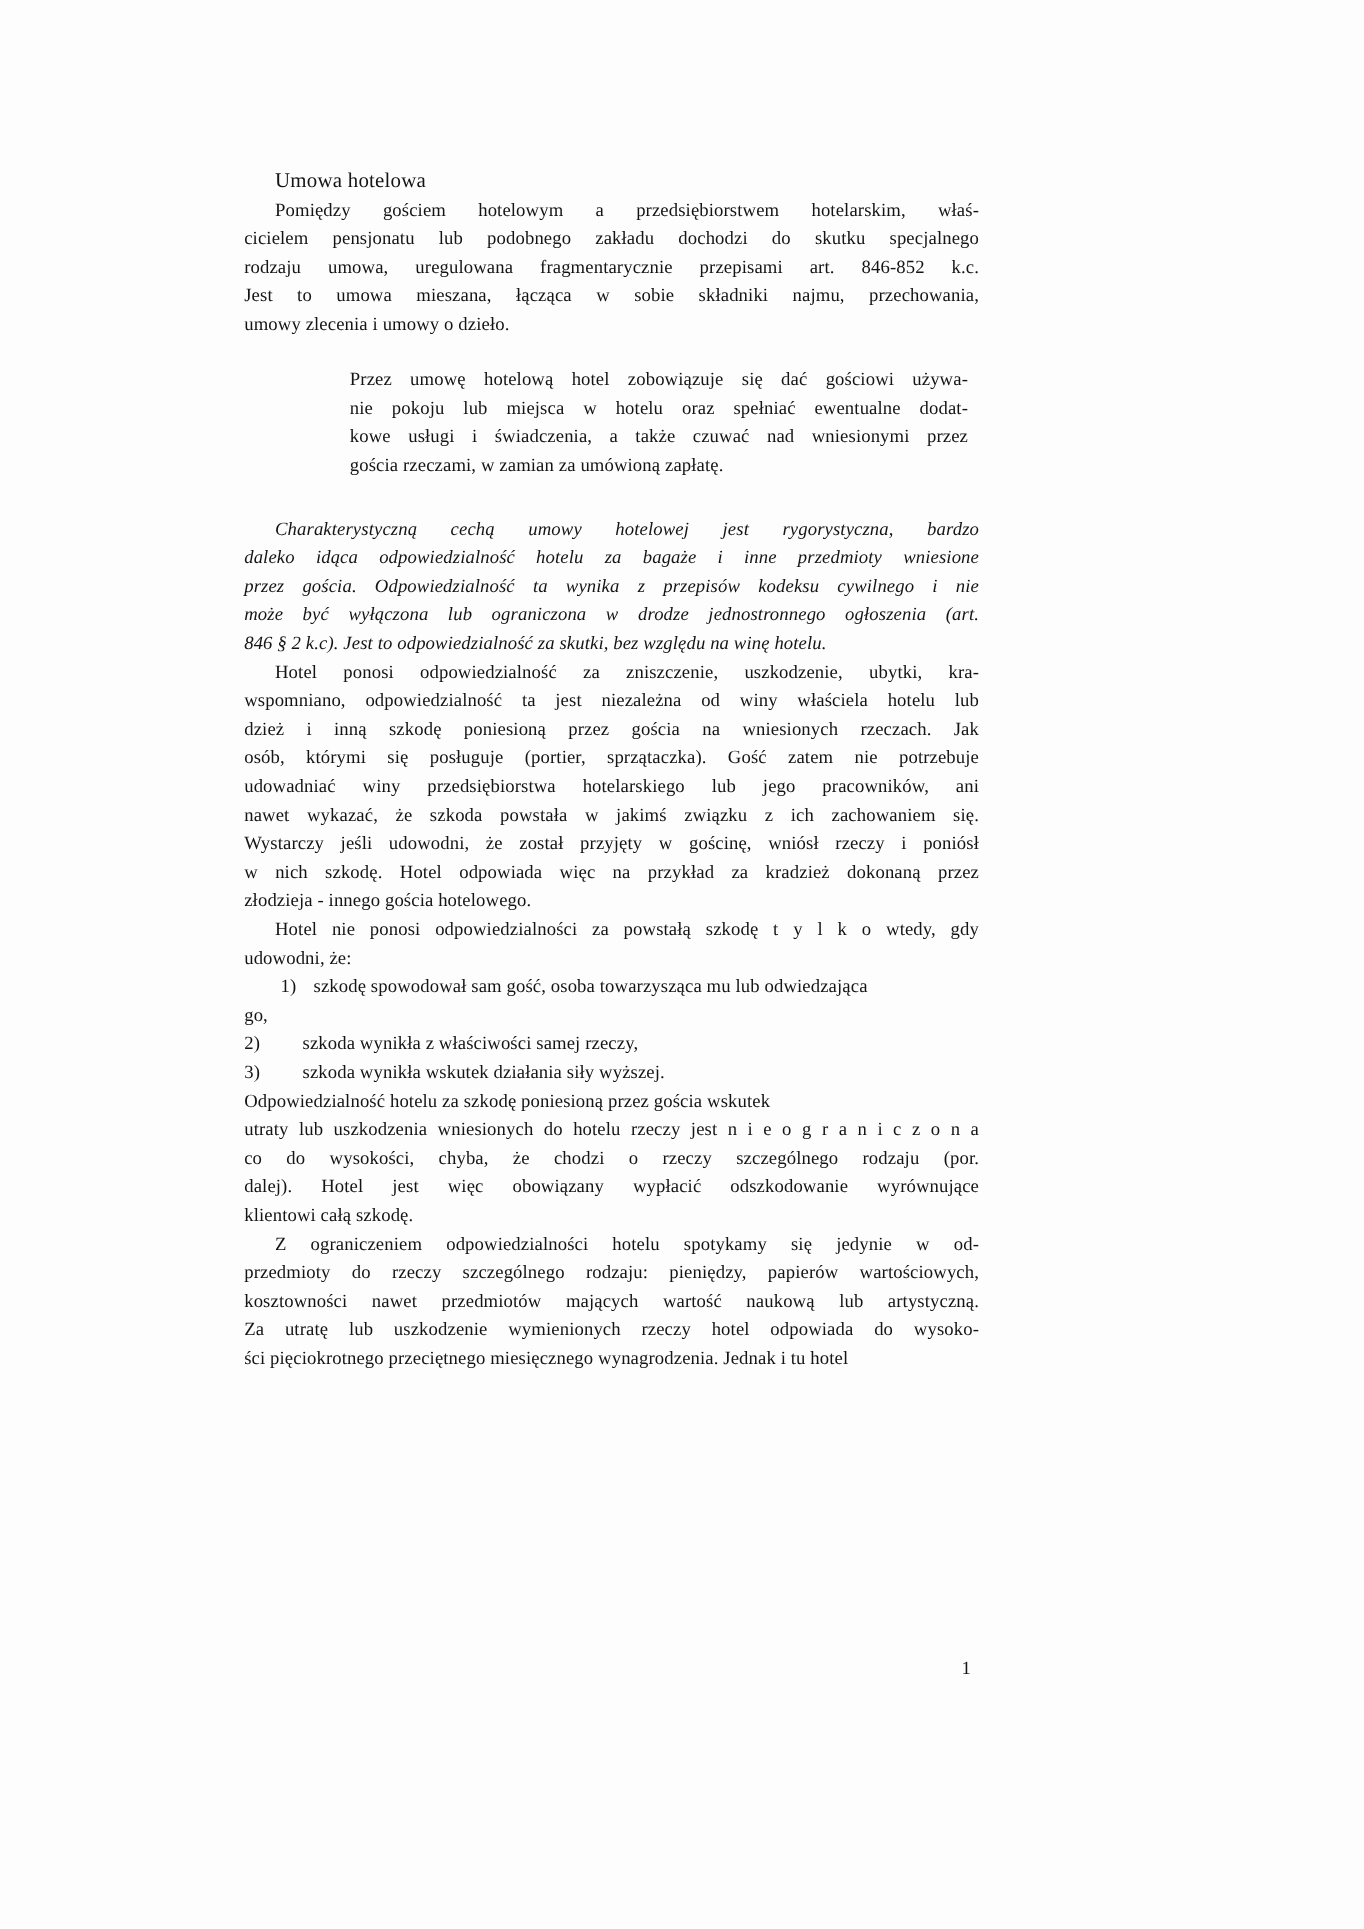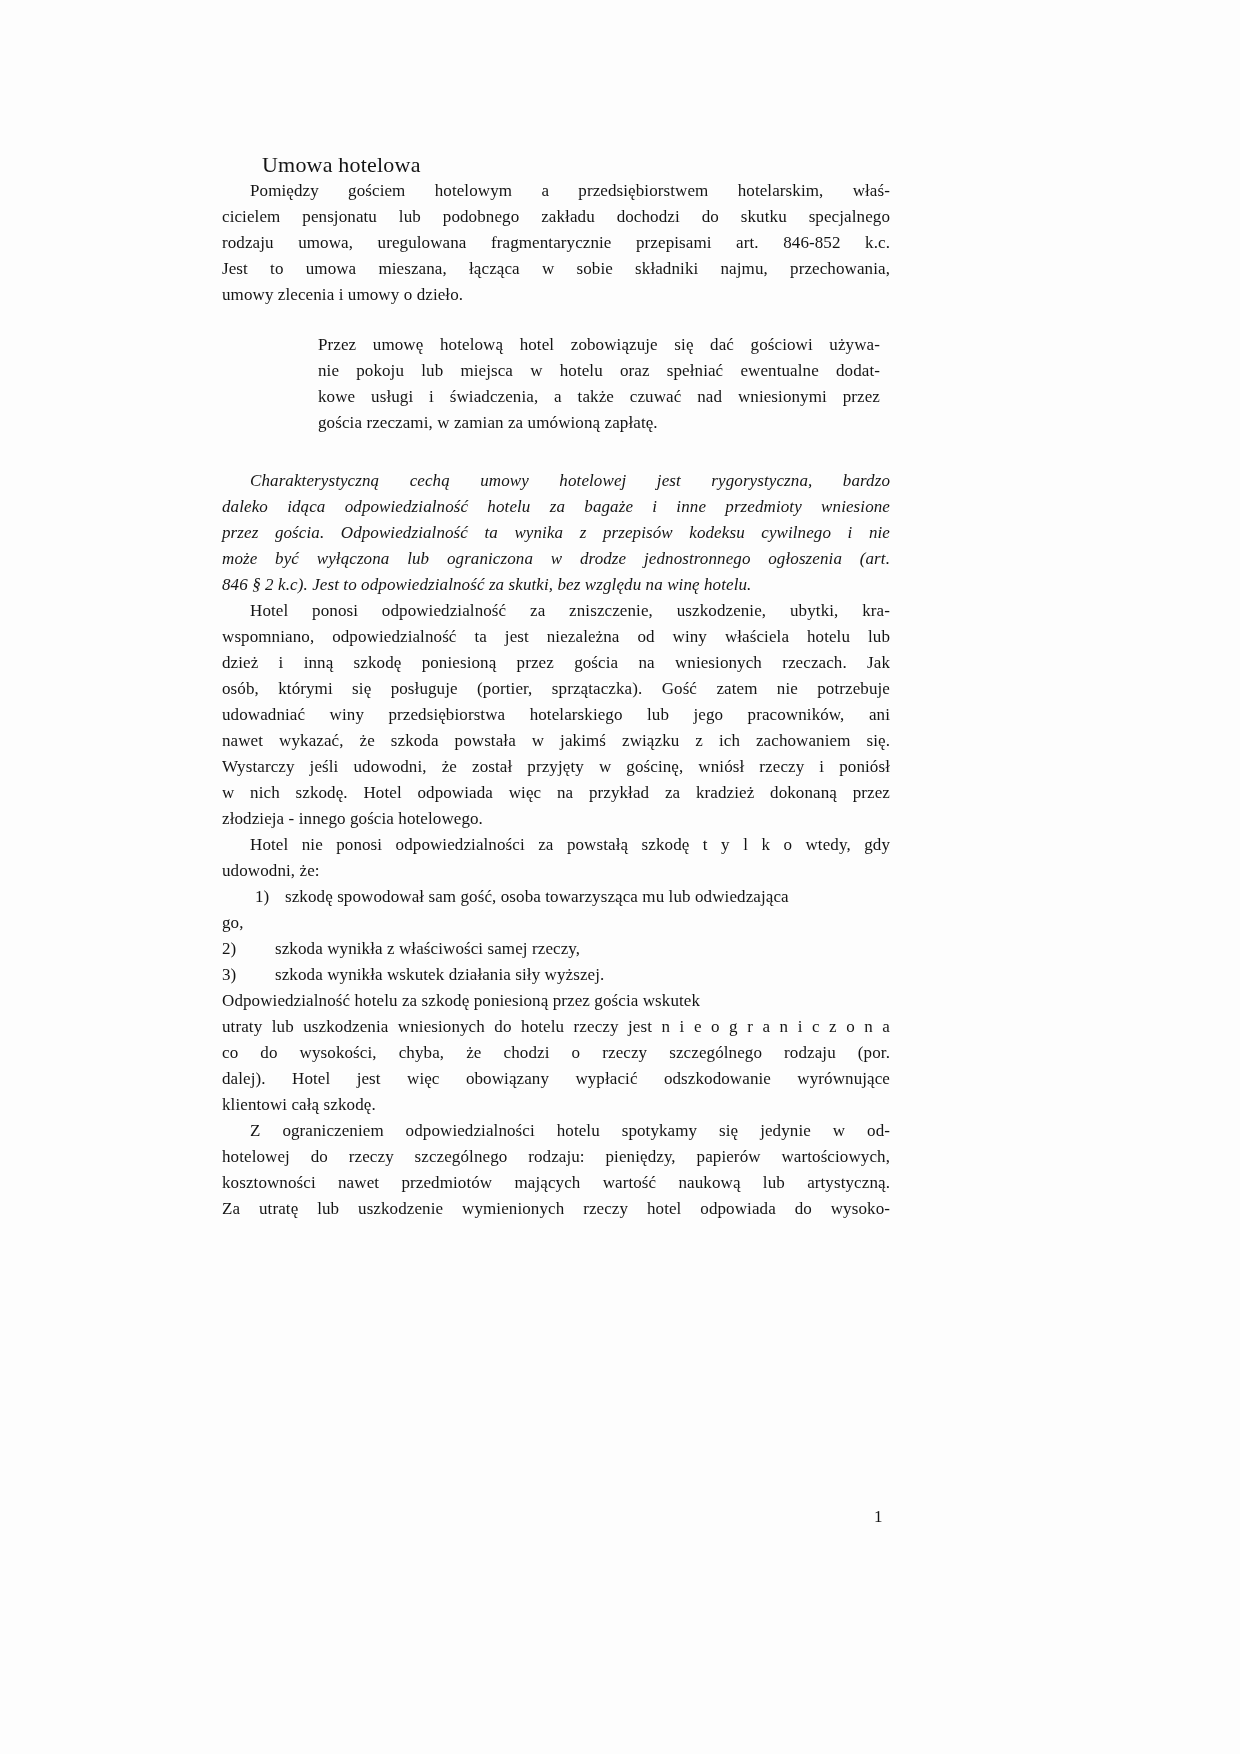--- a/index.html
+++ b/index.html
@@ -16,23 +16,23 @@
     color: #141414;
     overflow: hidden;
   }
   .content {
     position: absolute;
     left: 222px;
     top: 152px;
     width: 668px;
   }
   .doc-title {
-    font-size: 22px;
+    font-size: 19px;
     line-height: 26px;
-    margin-left: 40px;
+    margin-left: 28px;
     letter-spacing: 0.2px;
   }
   .block { margin: 0; }
   .line {
     font-size: 17px;
     line-height: 26px;
     letter-spacing: 0.1px;
   }
   .line.justify {
     text-align: justify;
@@ -104,19 +104,20 @@
       </div>
       <div class="block body">
         <div class="line">Odpowiedzialność hotelu za szkodę poniesioną przez gościa wskutek</div>
         <div class="line justify">utraty lub uszkodzenia wniesionych do hotelu rzeczy jest n i e o g r a n i c z o n a</div>
         <div class="line justify">co do wysokości, chyba, że chodzi o rzeczy szczególnego rodzaju (por.</div>
         <div class="line justify">dalej). Hotel jest więc obowiązany wypłacić odszkodowanie wyrównujące</div>
         <div class="line">klientowi całą szkodę.</div>
       </div>
       <div class="block body">
         <div class="line justify indent">Z ograniczeniem odpowiedzialności hotelu spotykamy się jedynie w od-</div>
-        <div class="line justify">hotelowej do rzeczy szczególnego rodzaju: pieniędzy, papierów wartościowych,</div>
+        <div class="line justify">przedmioty do rzeczy szczególnego rodzaju: pieniędzy, papierów wartościowych,</div>
         <div class="line justify">kosztowności nawet przedmiotów mających wartość naukową lub artystyczną.</div>
         <div class="line justify">Za utratę lub uszkodzenie wymienionych rzeczy hotel odpowiada do wysoko-</div>
+        <div class="line">ści pięciokrotnego przeciętnego miesięcznego wynagrodzenia. Jednak i tu hotel</div>
       </div>
     </div>
   <div class="page-number">1</div>
 </div>
 
 </body></html>

